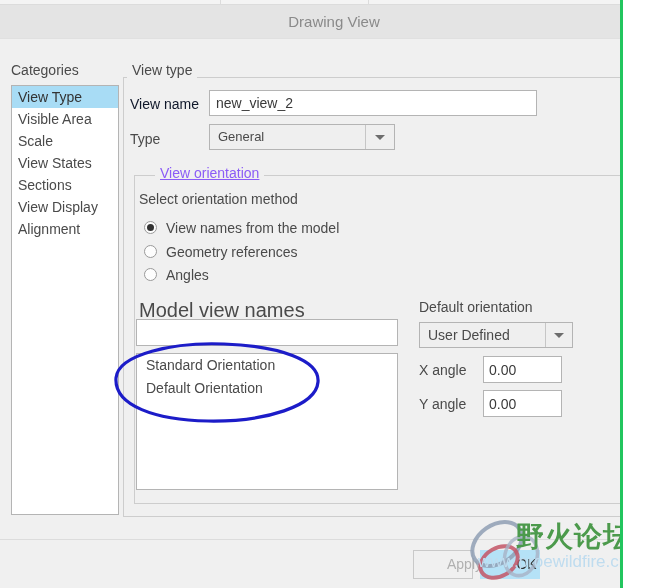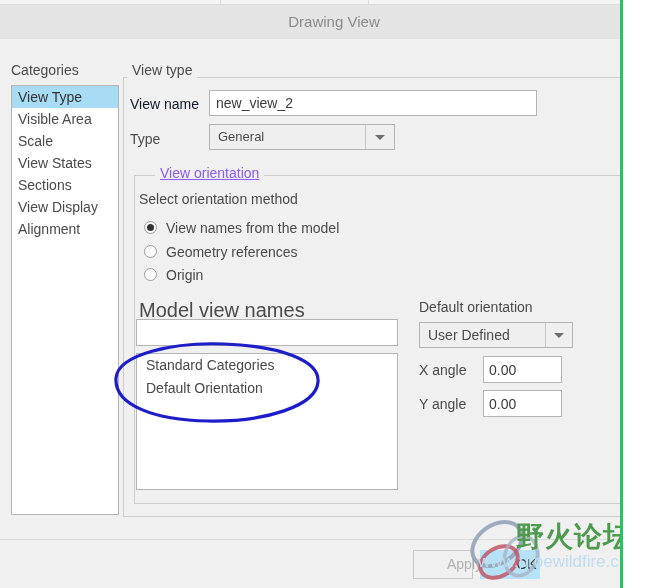--- a/index.html
+++ b/index.html
@@ -293,27 +293,27 @@
   <div class="radio-row" style="top:218px">
     <span class="rdo on"></span>
     <span class="rlbl">View names from the model</span>
   </div>
   <div class="radio-row" style="top:242px">
     <span class="rdo"></span>
     <span class="rlbl">Geometry references</span>
   </div>
   <div class="radio-row" style="top:265px">
     <span class="rdo"></span>
-    <span class="rlbl">Origin</span>
+    <span class="rlbl">Angles</span>
   </div>
 
   <div class="lbl-mvnames">Model view names</div>
   <input class="inp-mvfilter" type="text" value="" style="">
   <div class="list-mvnames">
-    <div class="mv-item">Standard Categories</div>
+    <div class="mv-item">Standard Orientation</div>
     <div class="mv-item">Default Orientation</div>
   </div>
 
   <div class="lbl-deforient">Default orientation</div>
   <div class="sel-deforient">
     <span class="val">User Defined</span>
     <span class="arrowbox">
         <span class="caret"></span>
       </span>
   </div>

